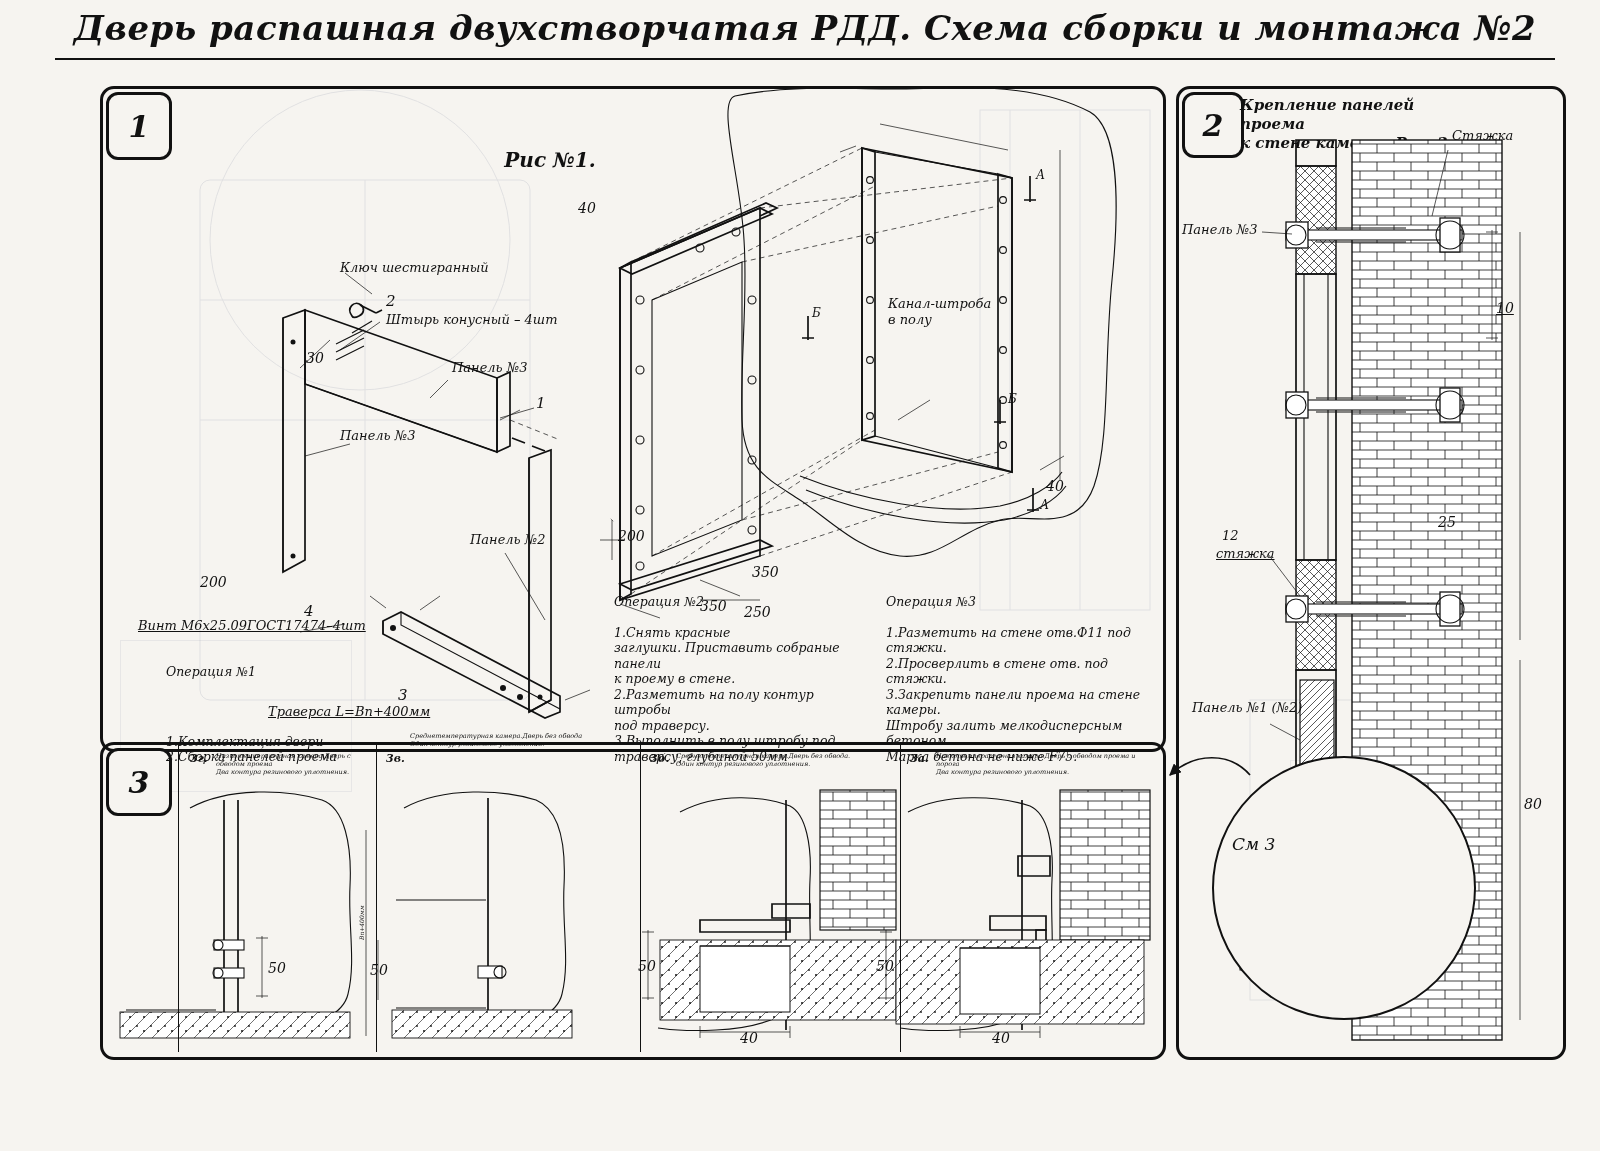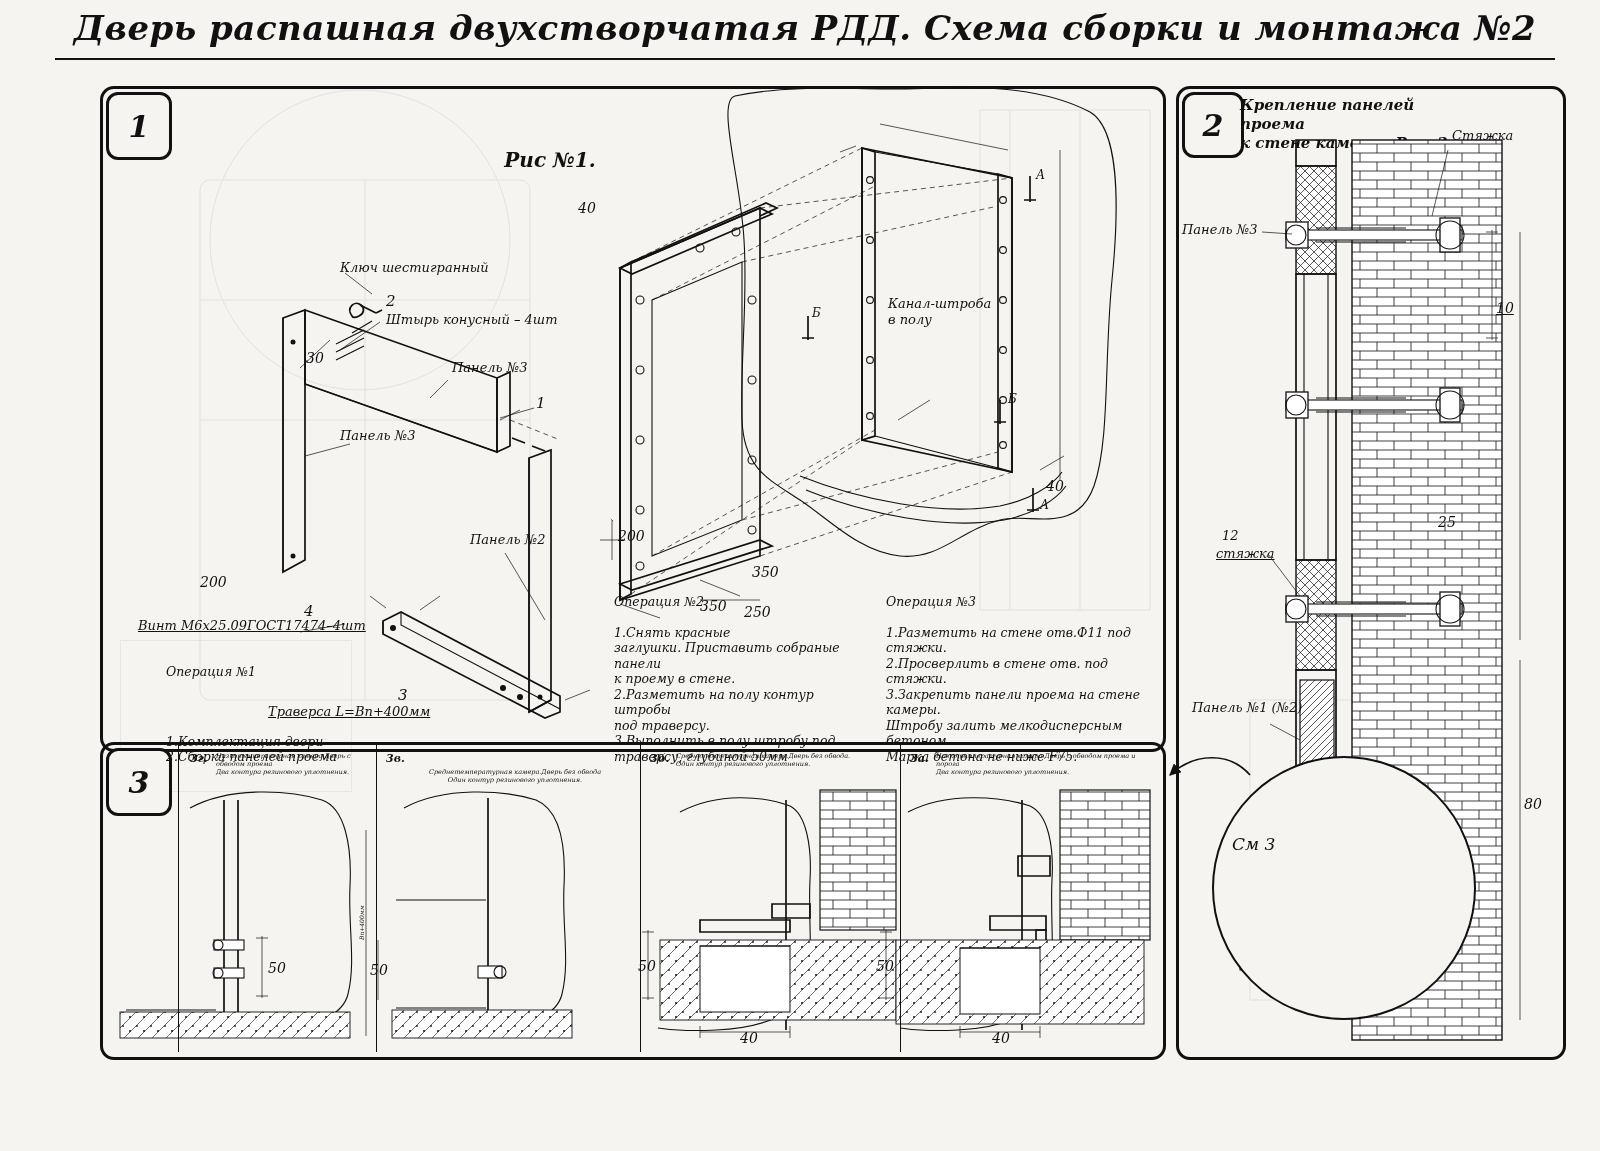--- a/index.html
+++ b/index.html
@@ -477,21 +477,21 @@
   <div class="cell" style="left:376px;top:744px;width:0;height:308px;"></div>
   <div class="cell" style="left:640px;top:744px;width:0;height:308px;"></div>
   <div class="cell" style="left:900px;top:744px;width:0;height:308px;"></div>
   <div class="cell" style="left:178px;top:744px;width:0;height:308px;"></div>
 
   <div class="cellnum" style="left:190px;top:752px;">3г.</div>
   <div class="cellhdr" style="left:216px;top:752px;width:150px;">Низкотемпературная камера.Дверь с обводом проема
 Два контура резинового уплотнения.</div>
 
   <div class="cellnum" style="left:386px;top:752px;">3в.</div>
-  <div class="cellhdr" style="left:410px;top:768px;width:210px;text-align:center;">Среднетемпературная камера.Дверь без обвода
+  <div class="cellhdr" style="left:410px;top:732px;width:210px;">Среднетемпературная камера.Дверь без обвода
 Один контур резинового уплотнения.</div>
 
   <div class="cellnum" style="left:650px;top:752px;">3б.</div>
   <div class="cellhdr" style="left:676px;top:752px;width:212px;">Среднетемпературная камера.Дверь без обвода.
 Один контур резинового уплотнения.</div>
 
   <div class="cellnum" style="left:910px;top:752px;">3а.</div>
   <div class="cellhdr" style="left:936px;top:752px;width:218px;">Низкотемпературная камера.Дверь с обводом проема и порога
 Два контура резинового уплотнения.</div>
 

